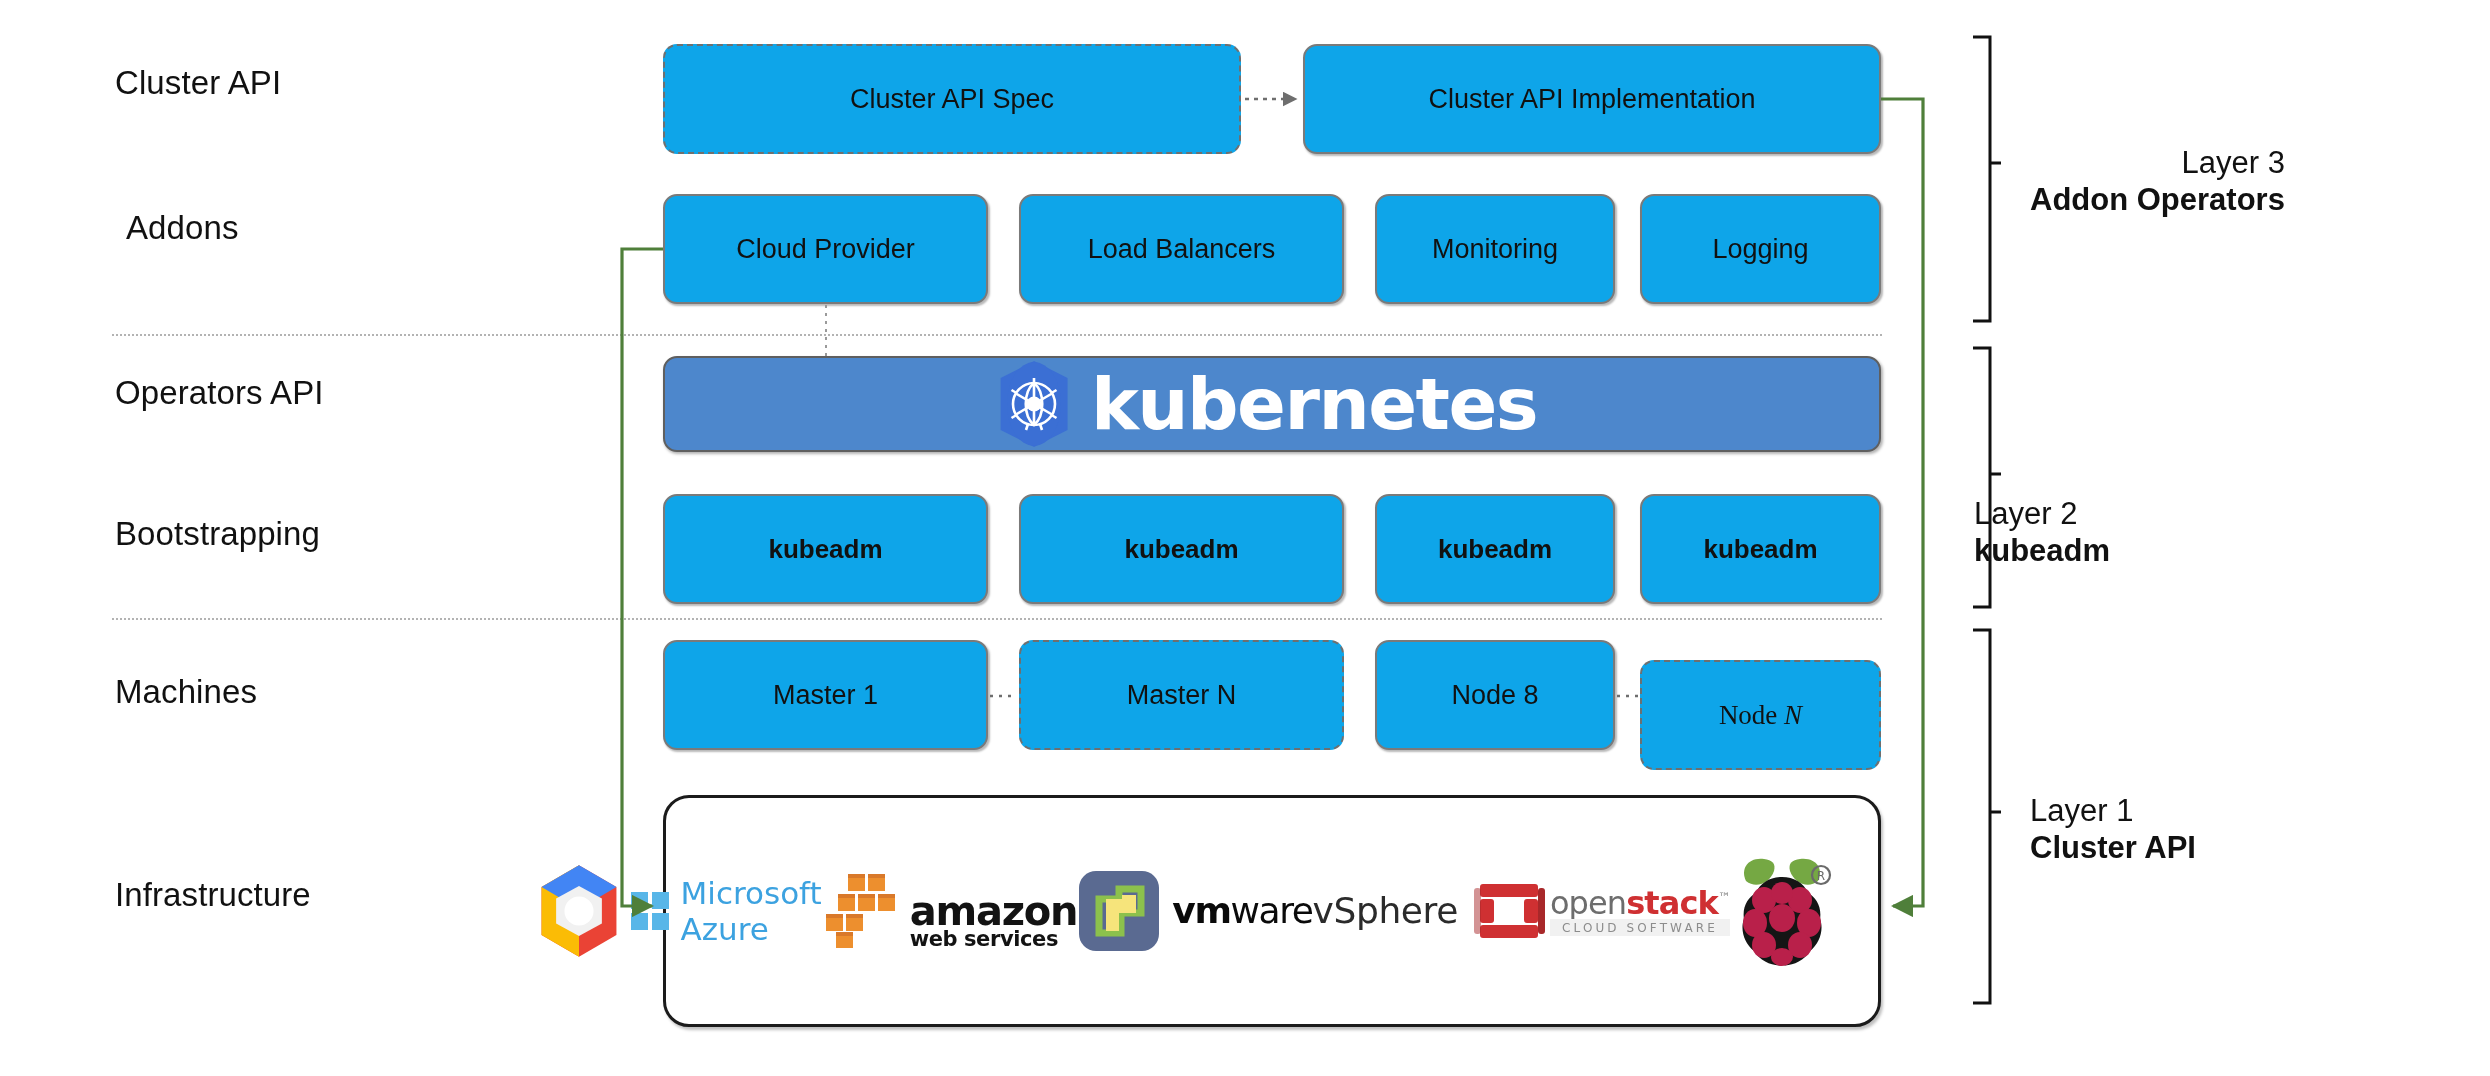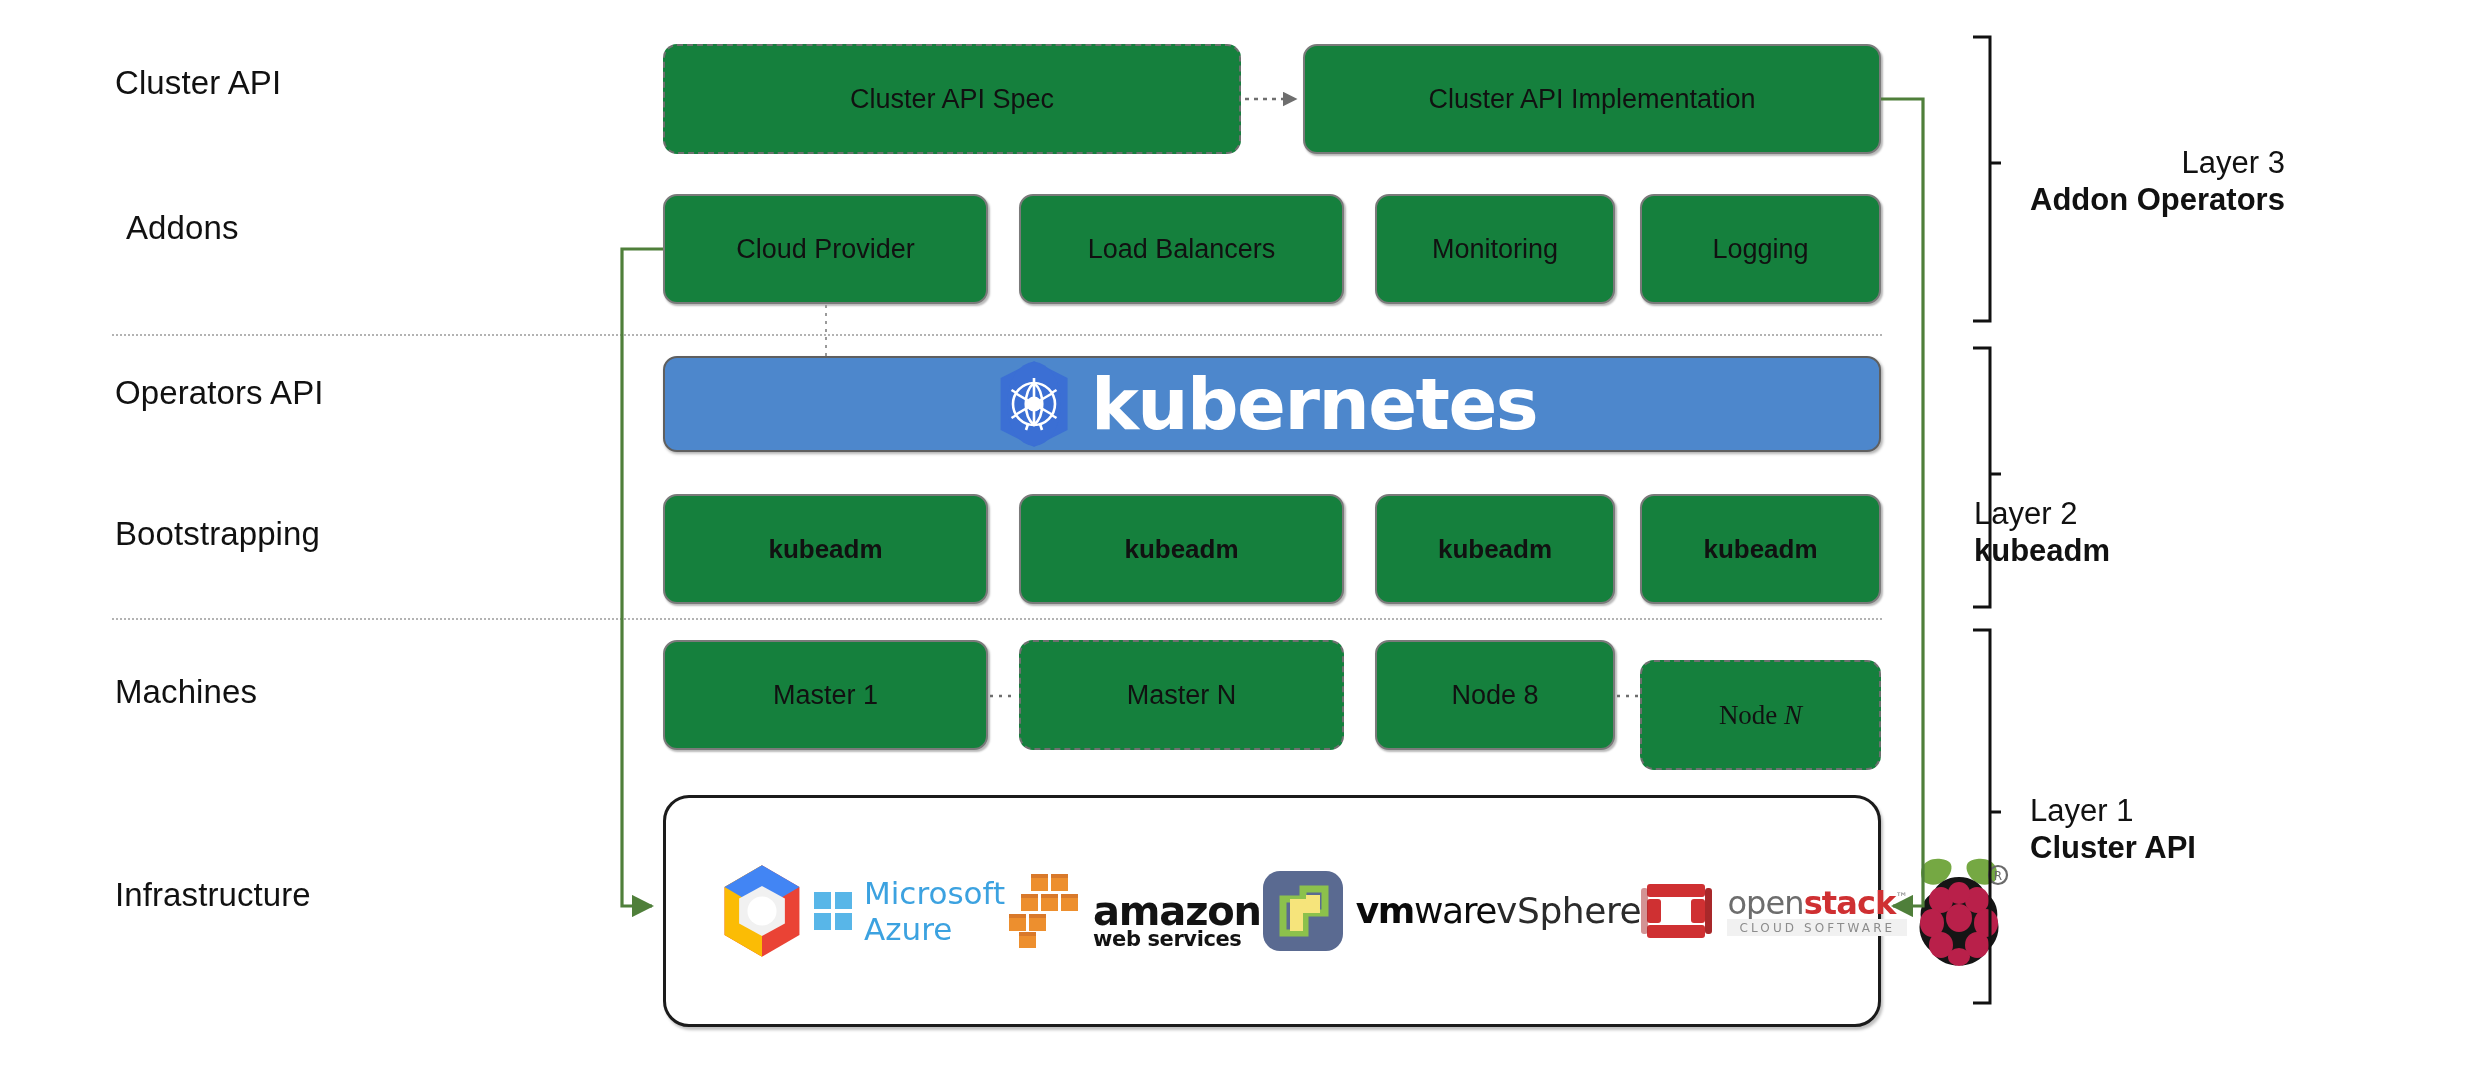--- a/index.html
+++ b/index.html
@@ -18,21 +18,21 @@
     line-height:1;
     color:#111;
     white-space:nowrap;
     letter-spacing:.1px;
   }
 
   
   .box{
     position:absolute;
     box-sizing:border-box;
-    background:#15803d;
+    background:#0ea5e9;
     border:2px solid #7a7a7a;
     border-radius:14px;
     display:flex;align-items:center;justify-content:center;
     font-size:27px;
     color:#111;
     text-align:center;
     box-shadow:1.5px 2px 2px rgba(0,0,0,.28);
   }
   .box.dashed{
     border-style:dashed;
@@ -58,21 +58,21 @@
     font-family:"DejaVu Sans","Liberation Sans",sans-serif;
   }
 
   
   .infra-box{
     position:absolute;
     box-sizing:border-box;
     background:#fff;
     border:3px solid #1b1b1b;
     border-radius:26px;
-    display:flex;align-items:center;justify-content:flex-start;
+    display:flex;align-items:center;justify-content:flex-end;
     padding:0 44px;
     box-shadow:2px 3px 3px rgba(0,0,0,.25);
   }
   .logo{display:flex;align-items:center;justify-content:center;}
 
   
   .azure{display:flex;align-items:center;gap:12px;}
   .azure-word{font-size:31px;color:#3ca2e0;font-family:"DejaVu Sans","Liberation Sans",sans-serif;}
   .win-grid{display:grid;grid-template-columns:17px 17px;grid-template-rows:17px 17px;gap:4px;}
   .win-grid span{background:#58b6e8;display:block;}
@@ -84,21 +84,21 @@
   .aws-ws{font-size:21px;font-weight:bold;letter-spacing:-.4px;color:#131313;font-family:"DejaVu Sans","Liberation Sans",sans-serif;}
 
   
   .vmw{display:flex;align-items:center;gap:11px;}
   .vmw-text{display:flex;flex-direction:row;line-height:.95;}
   .vmw-top{font-size:36px;letter-spacing:-1.4px;color:#0a0a0a;font-family:"DejaVu Sans","Liberation Sans",sans-serif;}
   .vmw-top b{font-weight:bold;}
   .vmw-sub{font-size:36px;color:#2b2b2b;letter-spacing:-.4px;font-family:"DejaVu Sans","Liberation Sans",sans-serif;}
 
   
-  .ostack{display:flex;align-items:center;gap:10px;}
+  .ostack{display:flex;align-items:center;margin-left:16px;}
   .ostack-text{display:flex;flex-direction:column;line-height:1;}
   .ostack-word{font-size:32px;letter-spacing:-.9px;font-family:"DejaVu Sans","Liberation Sans",sans-serif;color:#6d6d6d;}
   .ostack-word b{color:#cf3032;font-weight:bold;}
   .ostack-word sup{font-size:13px;vertical-align:super;color:#8a8a8a;}
   .ostack-sub{
     font-size:12px;letter-spacing:3.1px;color:#8c8c8c;background:#f1f1f1;
     padding:3px 4px 2px;text-align:center;font-family:"DejaVu Sans","Liberation Sans",sans-serif;
   }
 
   

